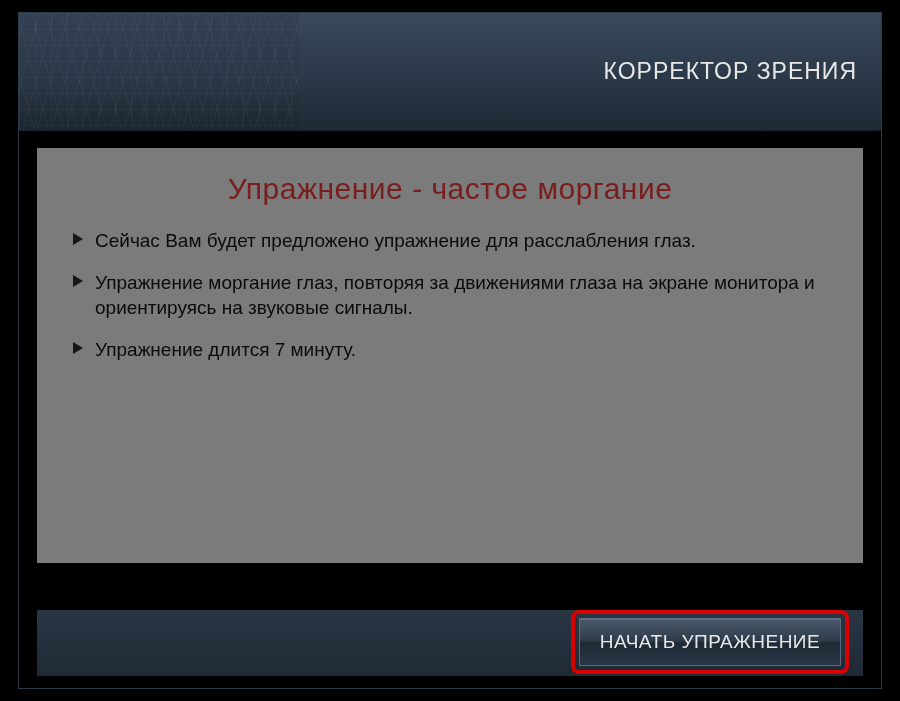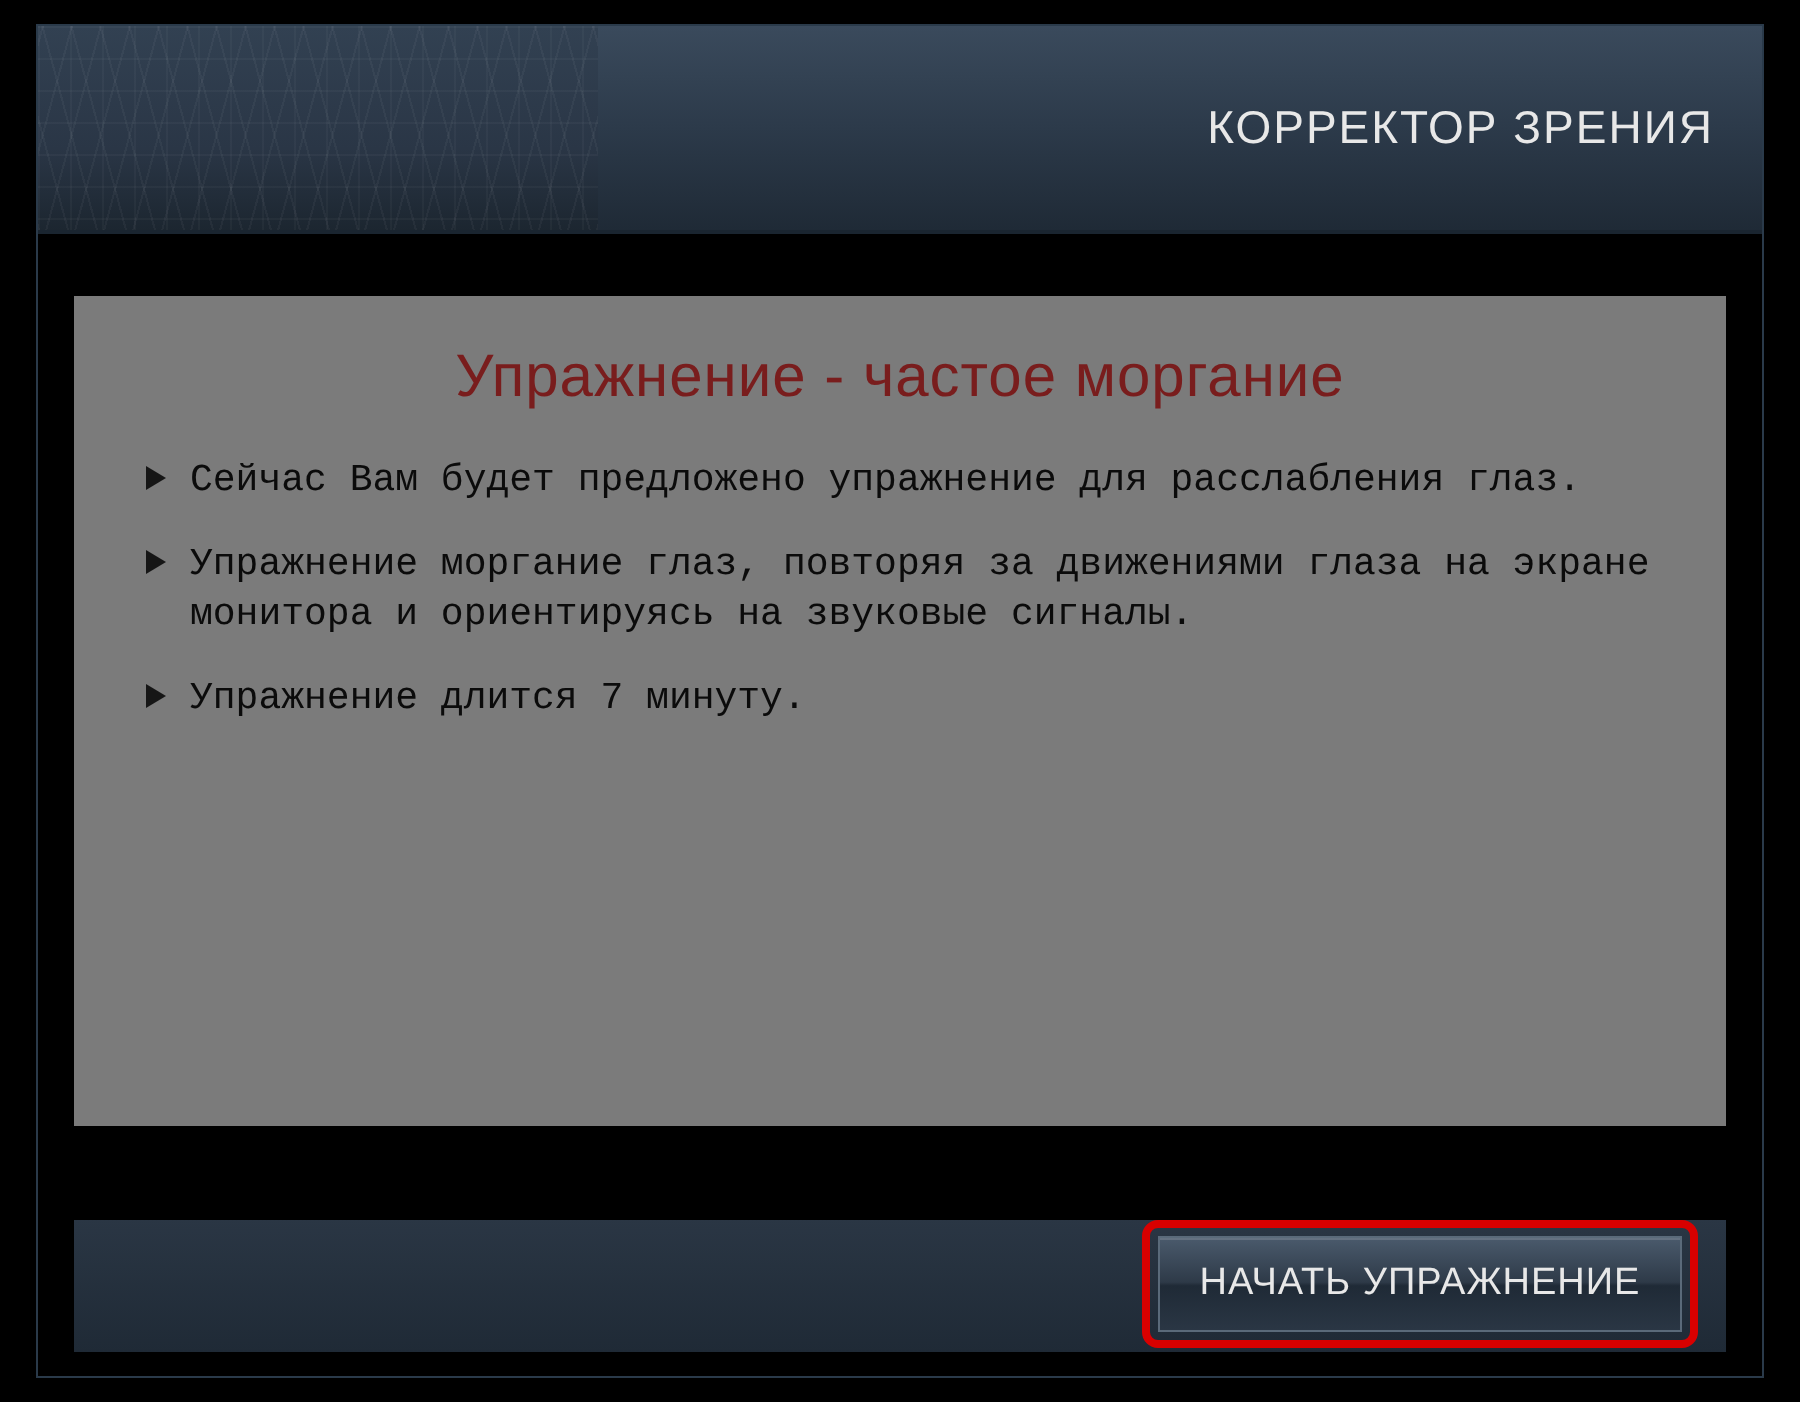--- a/index.html
+++ b/index.html
@@ -17,21 +17,21 @@
     }
     .app-frame {
       position: absolute;
       top: 12px;
       left: 18px;
       right: 18px;
       bottom: 12px;
       border: 1px solid #2a3a4a;
     }
     .header {
-      height: 104px;
+      height: 118px;
       background: linear-gradient(to bottom, #3a4a5c 0%, #2c3a4a 50%, #1f2a36 100%);
       position: relative;
       overflow: hidden;
       border-bottom: 2px solid #1a2530;
     }
     .header-pattern {
       position: absolute;
       left: 0;
       top: 0;
       bottom: 0;
@@ -77,21 +77,20 @@
     .exercise-title {
       color: #8a2222;
       font-size: 30px;
       font-weight: 400;
       text-align: center;
       margin-bottom: 22px;
       letter-spacing: 0.5px;
     }
     .instruction-list {
       list-style: none;
-      font-family: Liberation Mono, monospace;
     }
     .instruction-item {
       display: flex;
       align-items: flex-start;
       margin-bottom: 16px;
       color: #0d0d0d;
       font-size: 19px;
       line-height: 1.35;
     }
     .bullet-icon {

